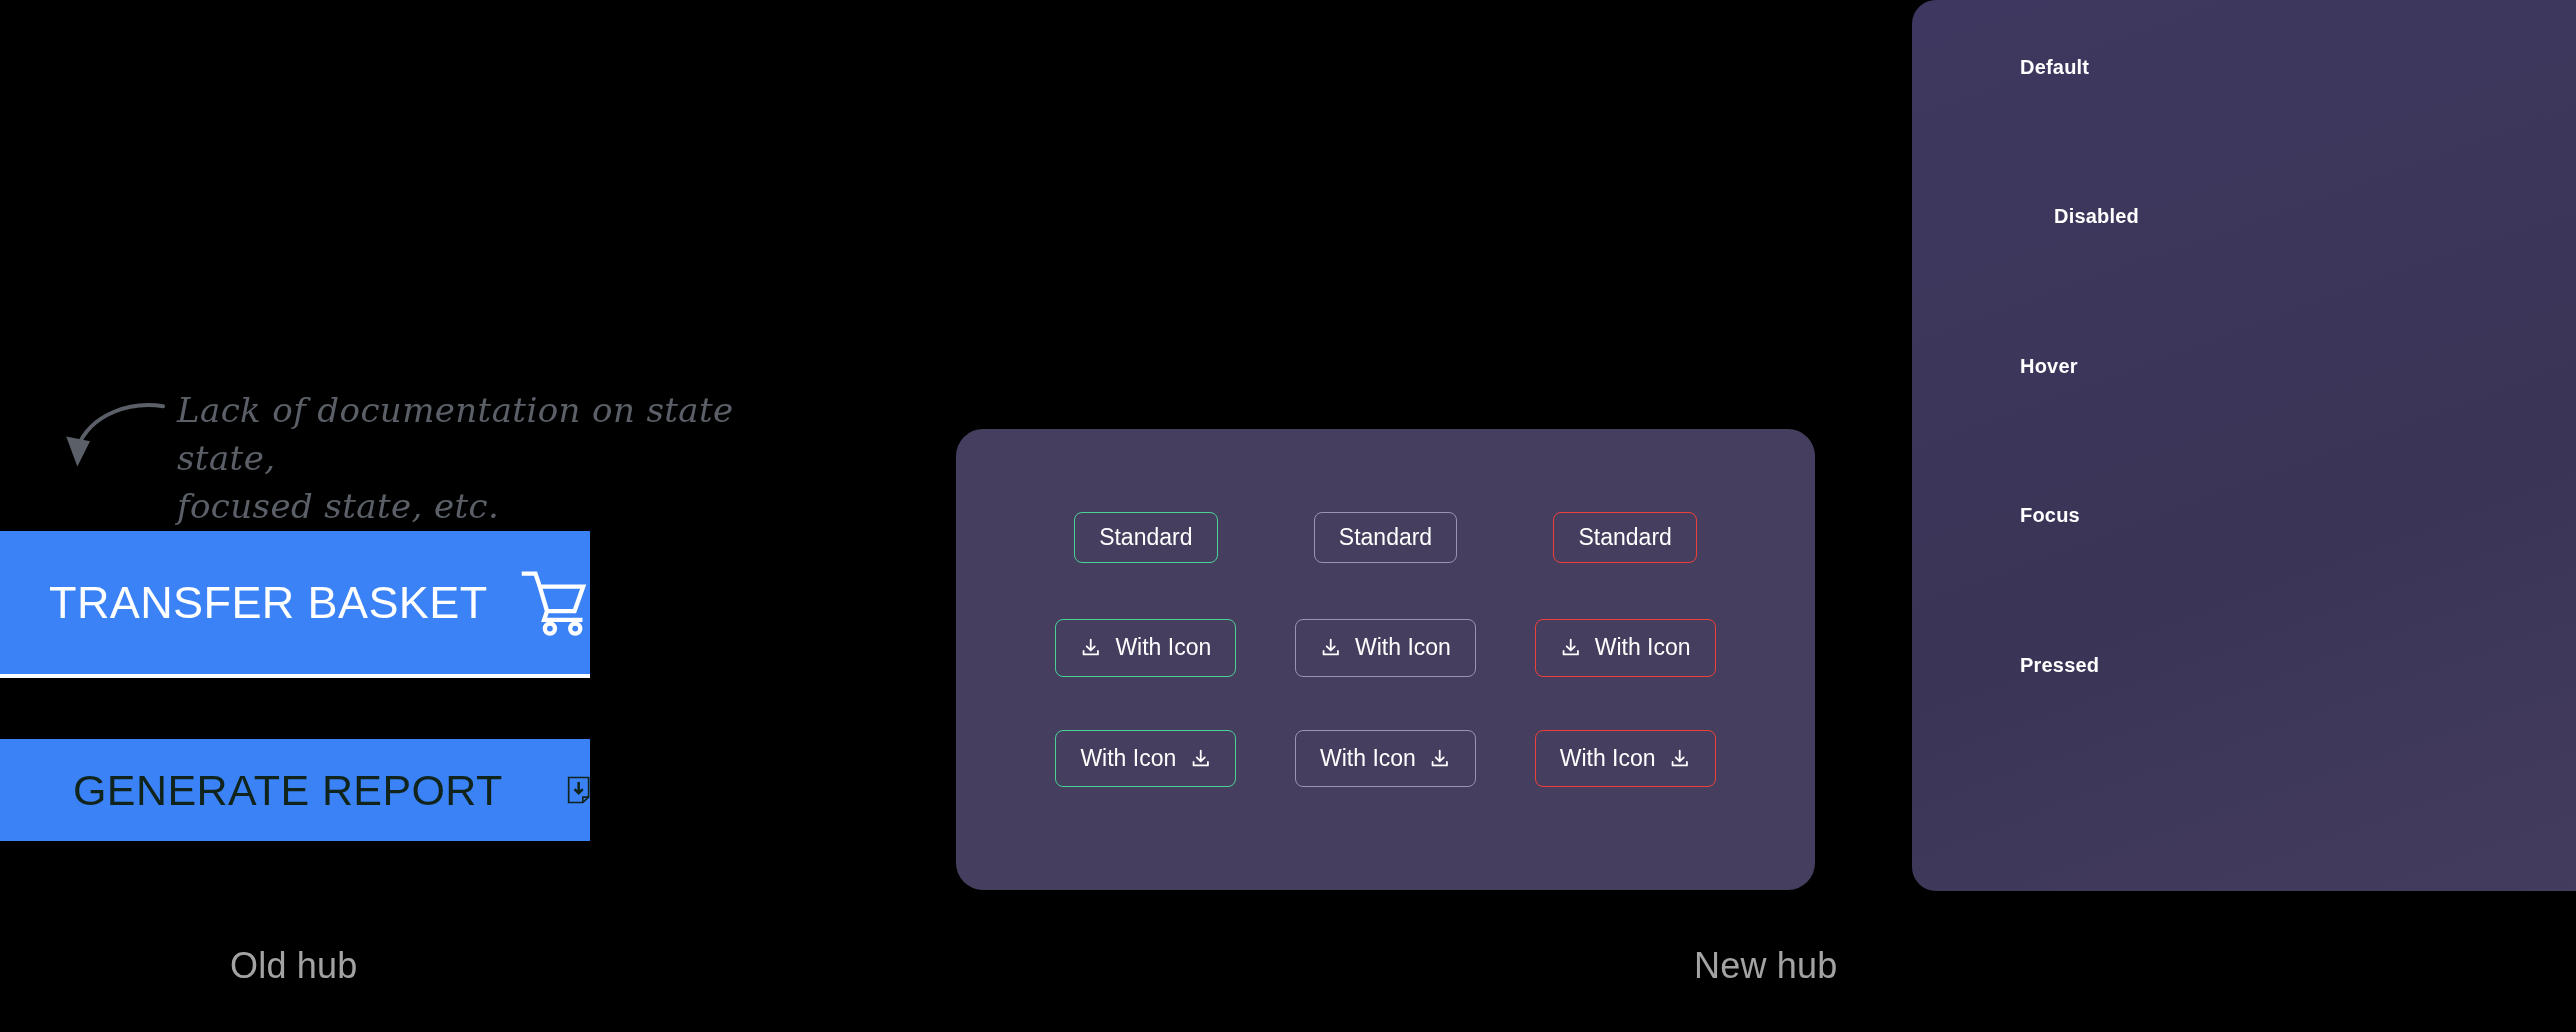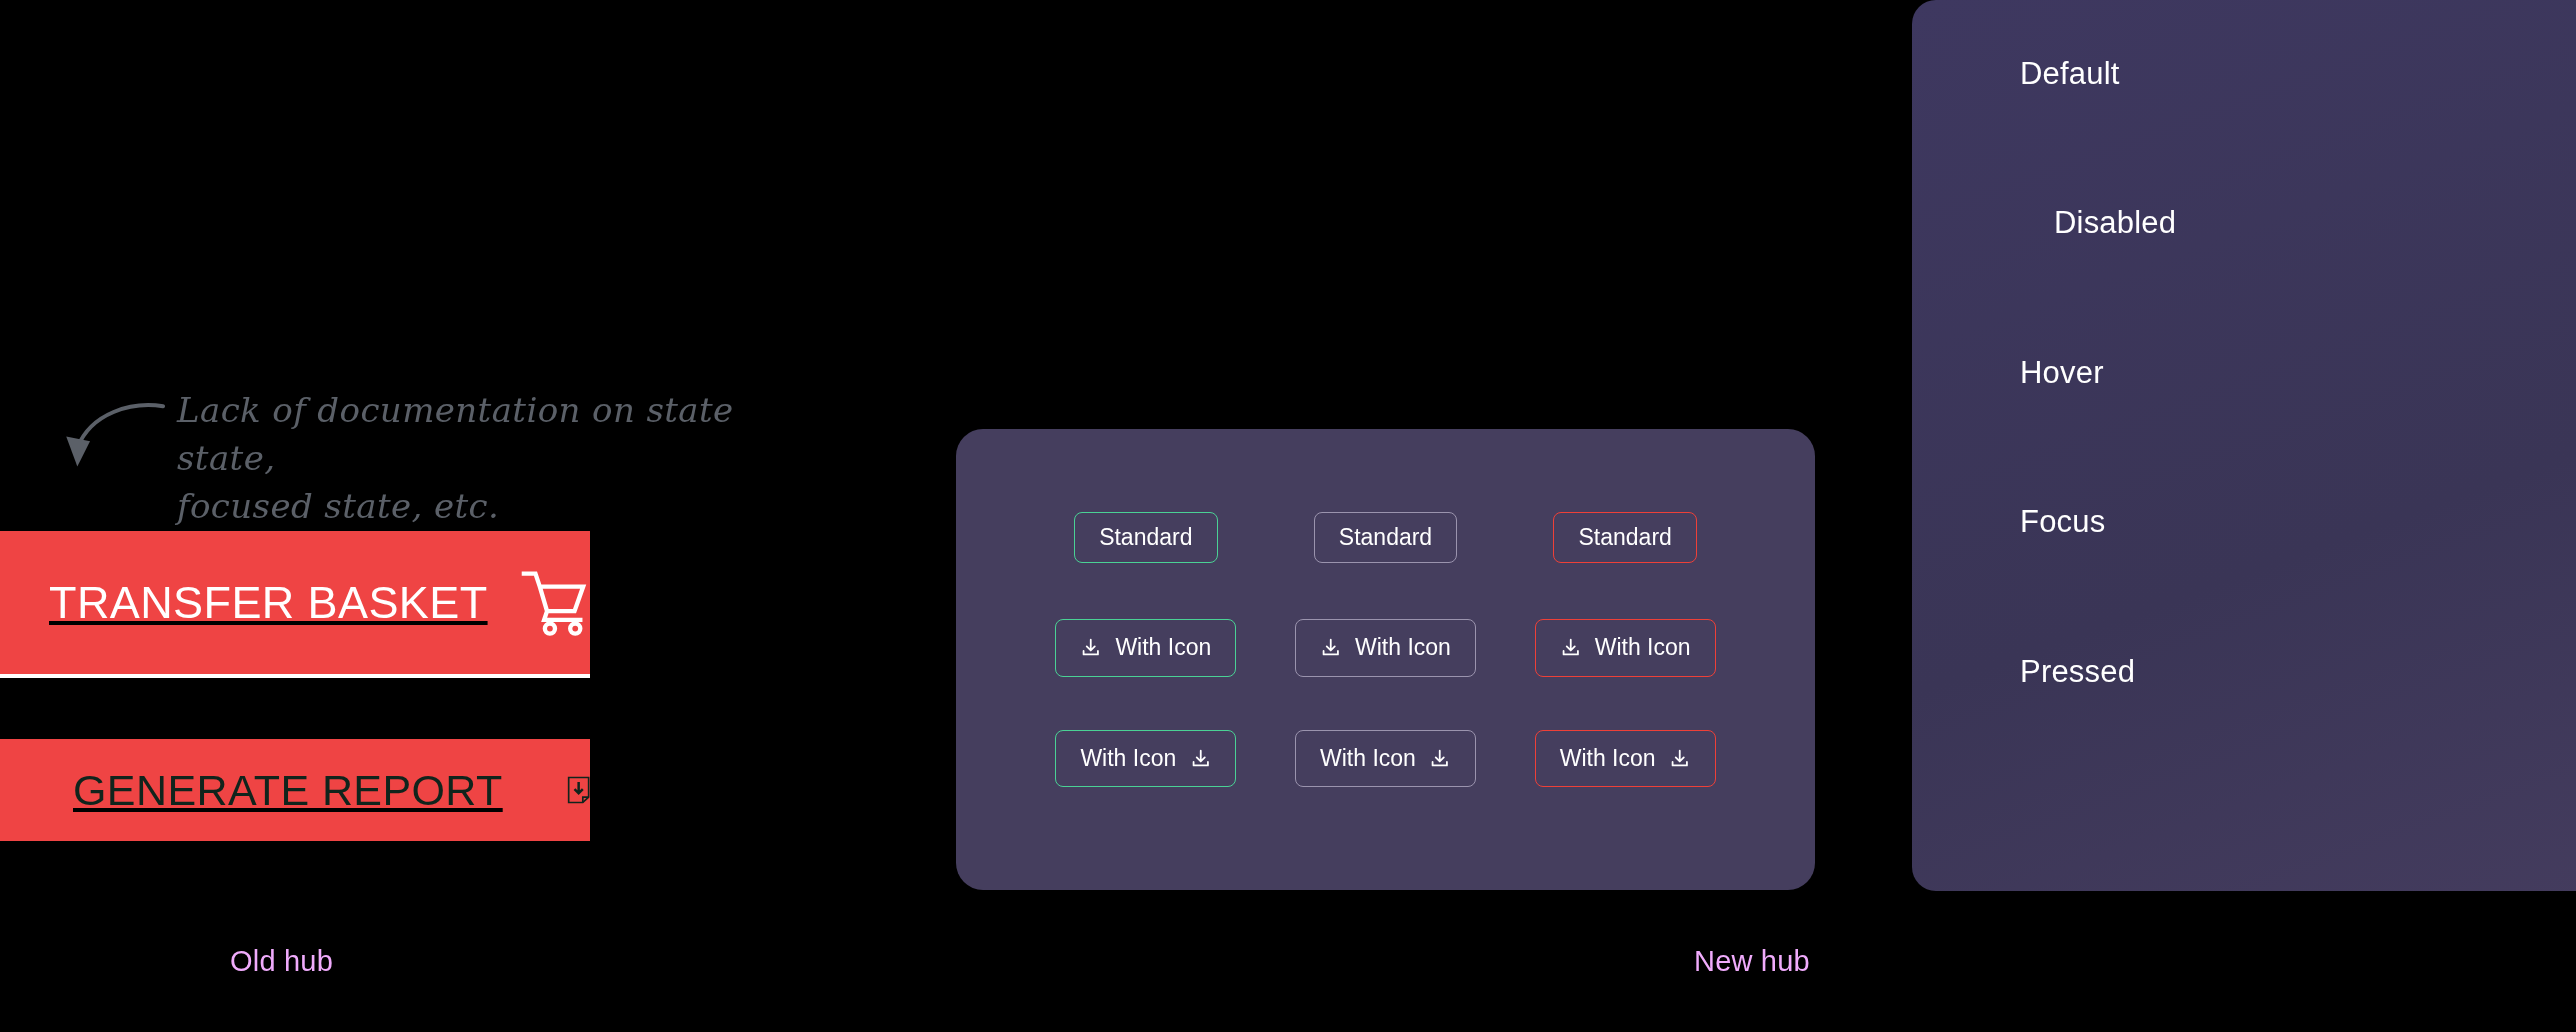--- a/index.html
+++ b/index.html
@@ -18,24 +18,23 @@
     font-family:"DejaVu Serif", serif;
     font-style:italic;
     font-size:34px;line-height:48px;
     letter-spacing:0.4px;
     white-space:pre-line;
   }
   #annotation-arrow{position:absolute;left:44px;top:398px;width:127px;height:72px;}
 
   .legacy-btn{
     position:absolute;left:0;
-    background:#ef4444;
+    background:#3b82f6;
     display:flex;align-items:center;
     box-sizing:border-box;
-    text-decoration:underline;
   }
   #transfer-basket-button{
     top:531px;width:590px;height:147px;
     padding-left:49px;
     border-bottom:4.8px solid #ffffff;
   }
   #transfer-basket-label{
     color:#ffffff;font-size:45px;font-weight:400;letter-spacing:0.4px;
     white-space:nowrap;
   }
@@ -86,27 +85,27 @@
   .demo-btn .dl{flex:0 0 auto;display:block;}
 
   
   #state-panel{
     position:absolute;left:1912px;top:0px;width:731px;height:891px;
     background:linear-gradient(160deg,#3e3860 0%,#3a3556 60%,#443c5e 100%);
     border-radius:24px;
   }
   .state-label{
     position:absolute;left:108px;
-    color:#ffffff;font-size:31px;font-weight:400;letter-spacing:0.2px;
+    color:#ffffff;font-size:20px;font-weight:700;letter-spacing:0.2px;
   }
 
   
   .hub-caption{
     position:absolute;
-    color:#f0abfc;font-size:29px;font-weight:400;letter-spacing:0.2px;
+    color:#a3a3a3;font-size:36px;font-weight:400;letter-spacing:0.2px;
   }
   #caption-old{left:230px;top:945px;}
   #caption-new{left:1694px;top:945px;}
 </style>
 </head>
 <body>
 
 <div id="old-hub">
 
   <svg id="annotation-arrow" viewBox="0 0 160 90">

